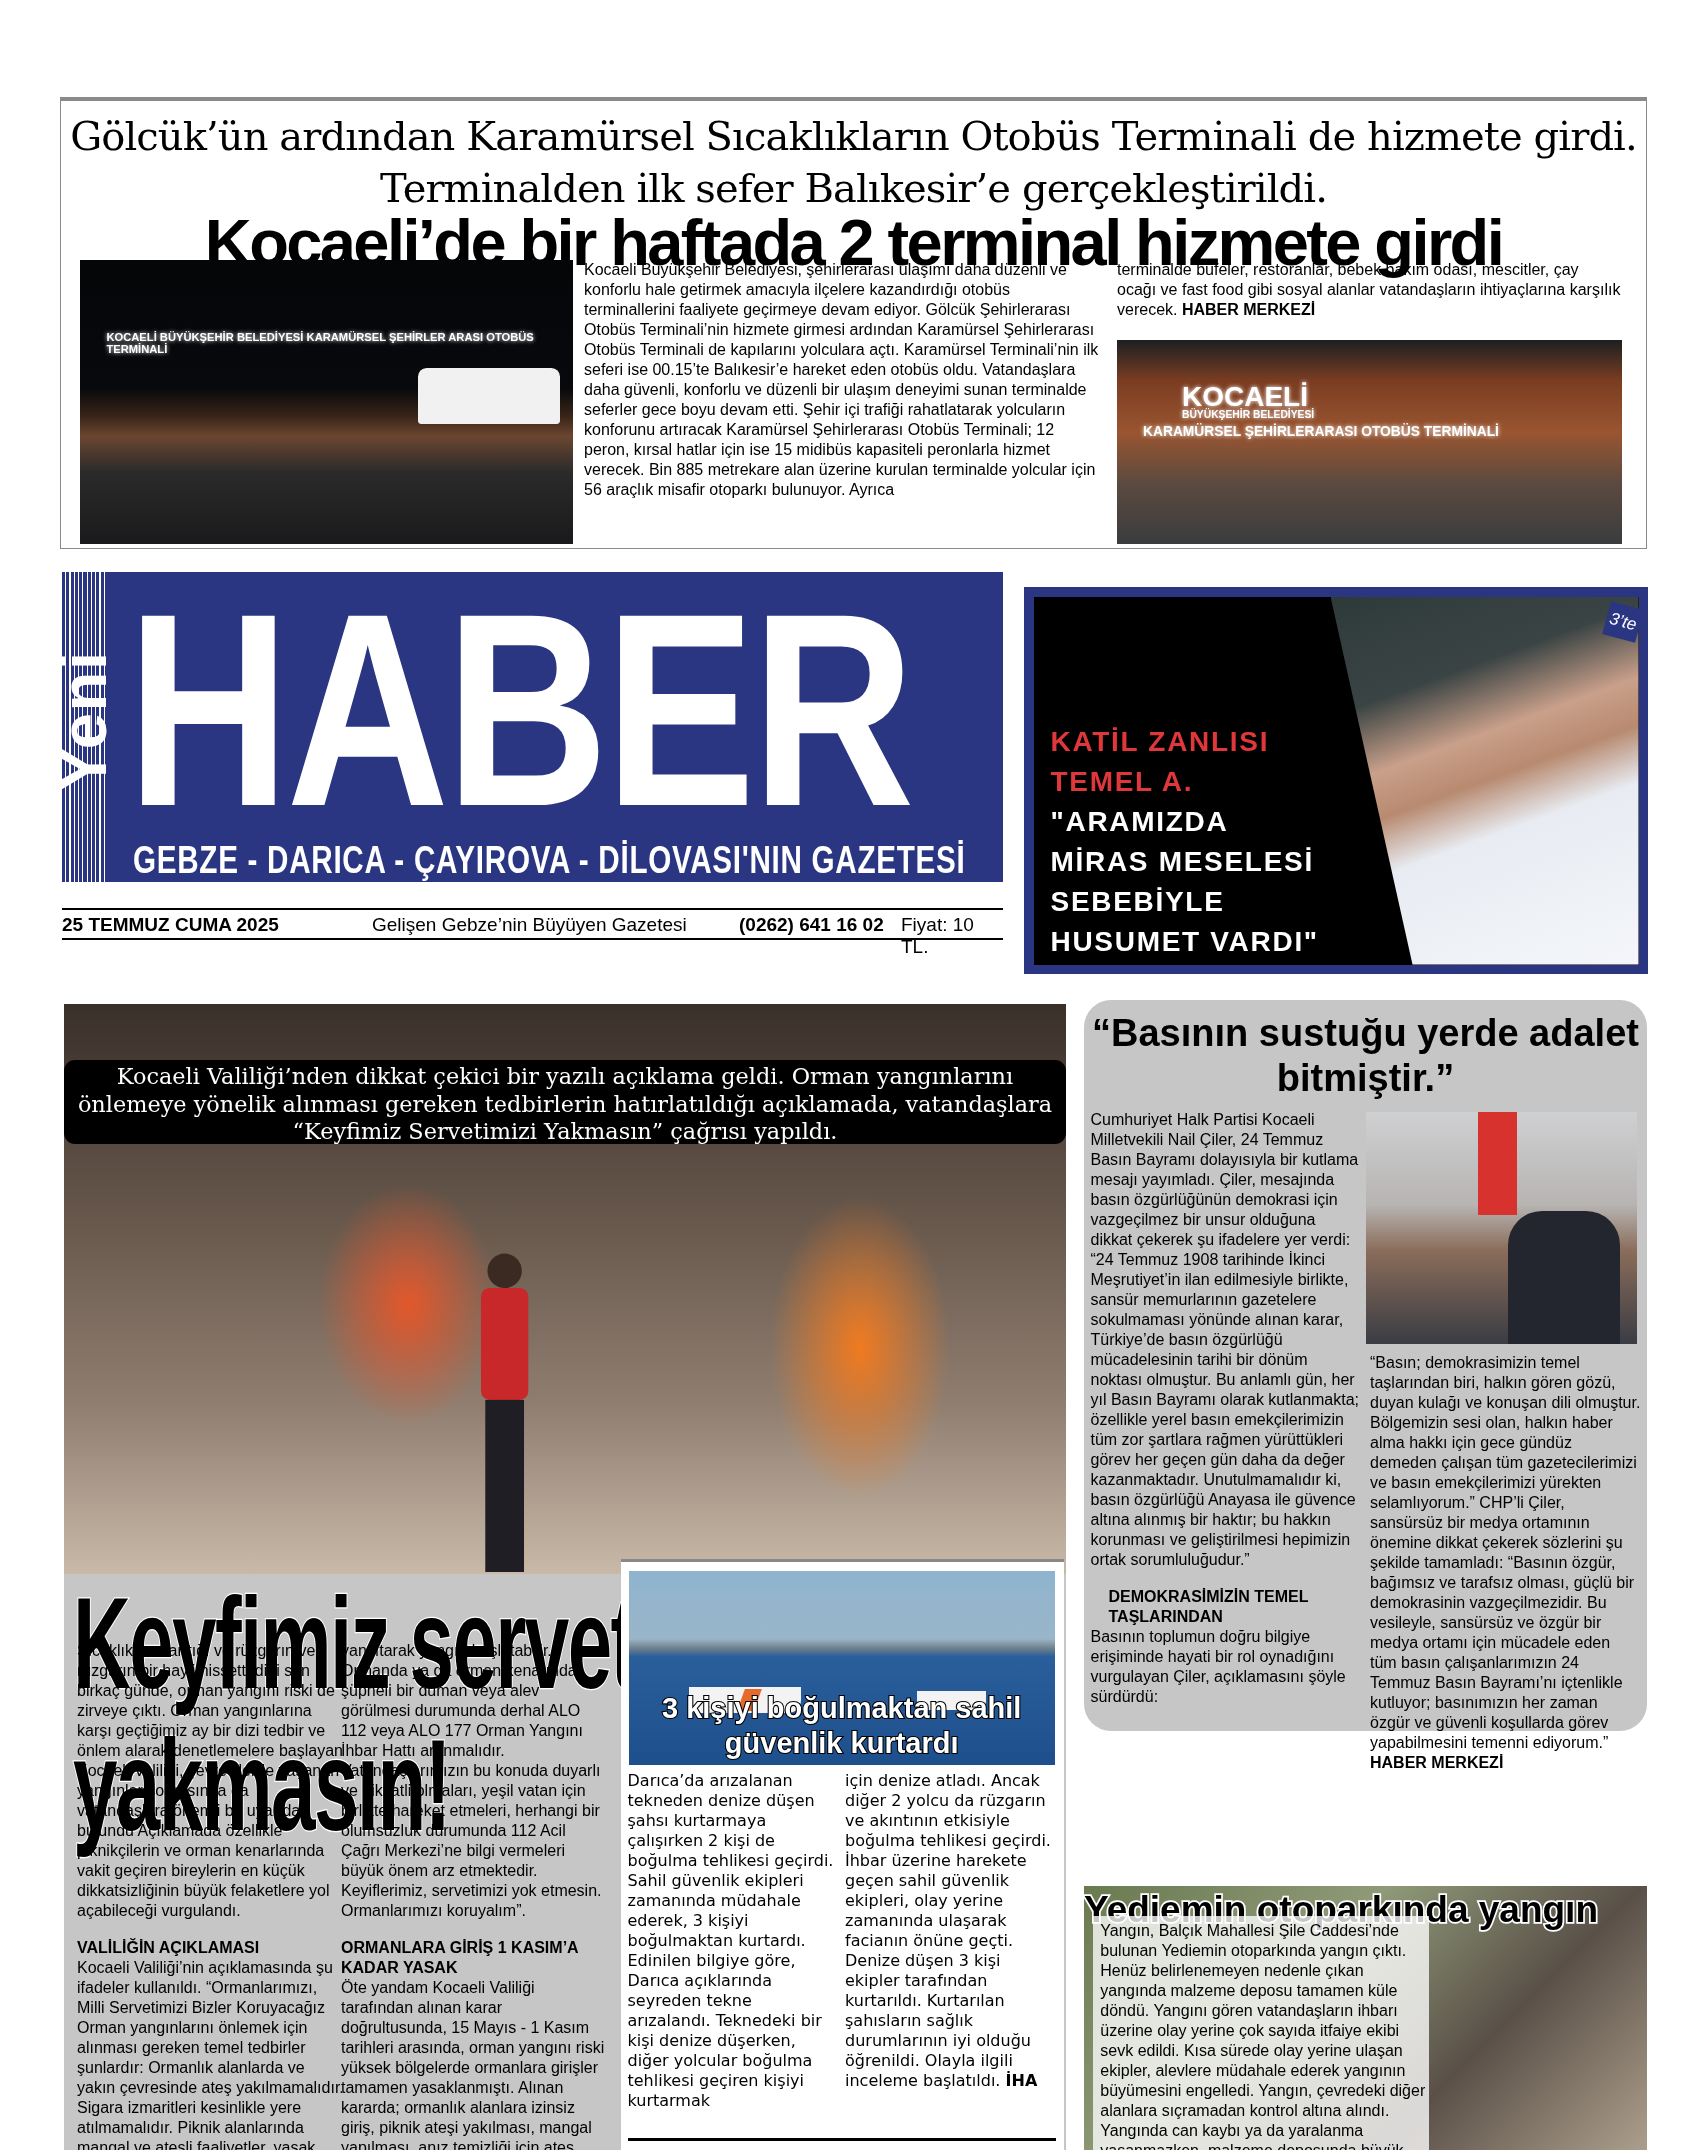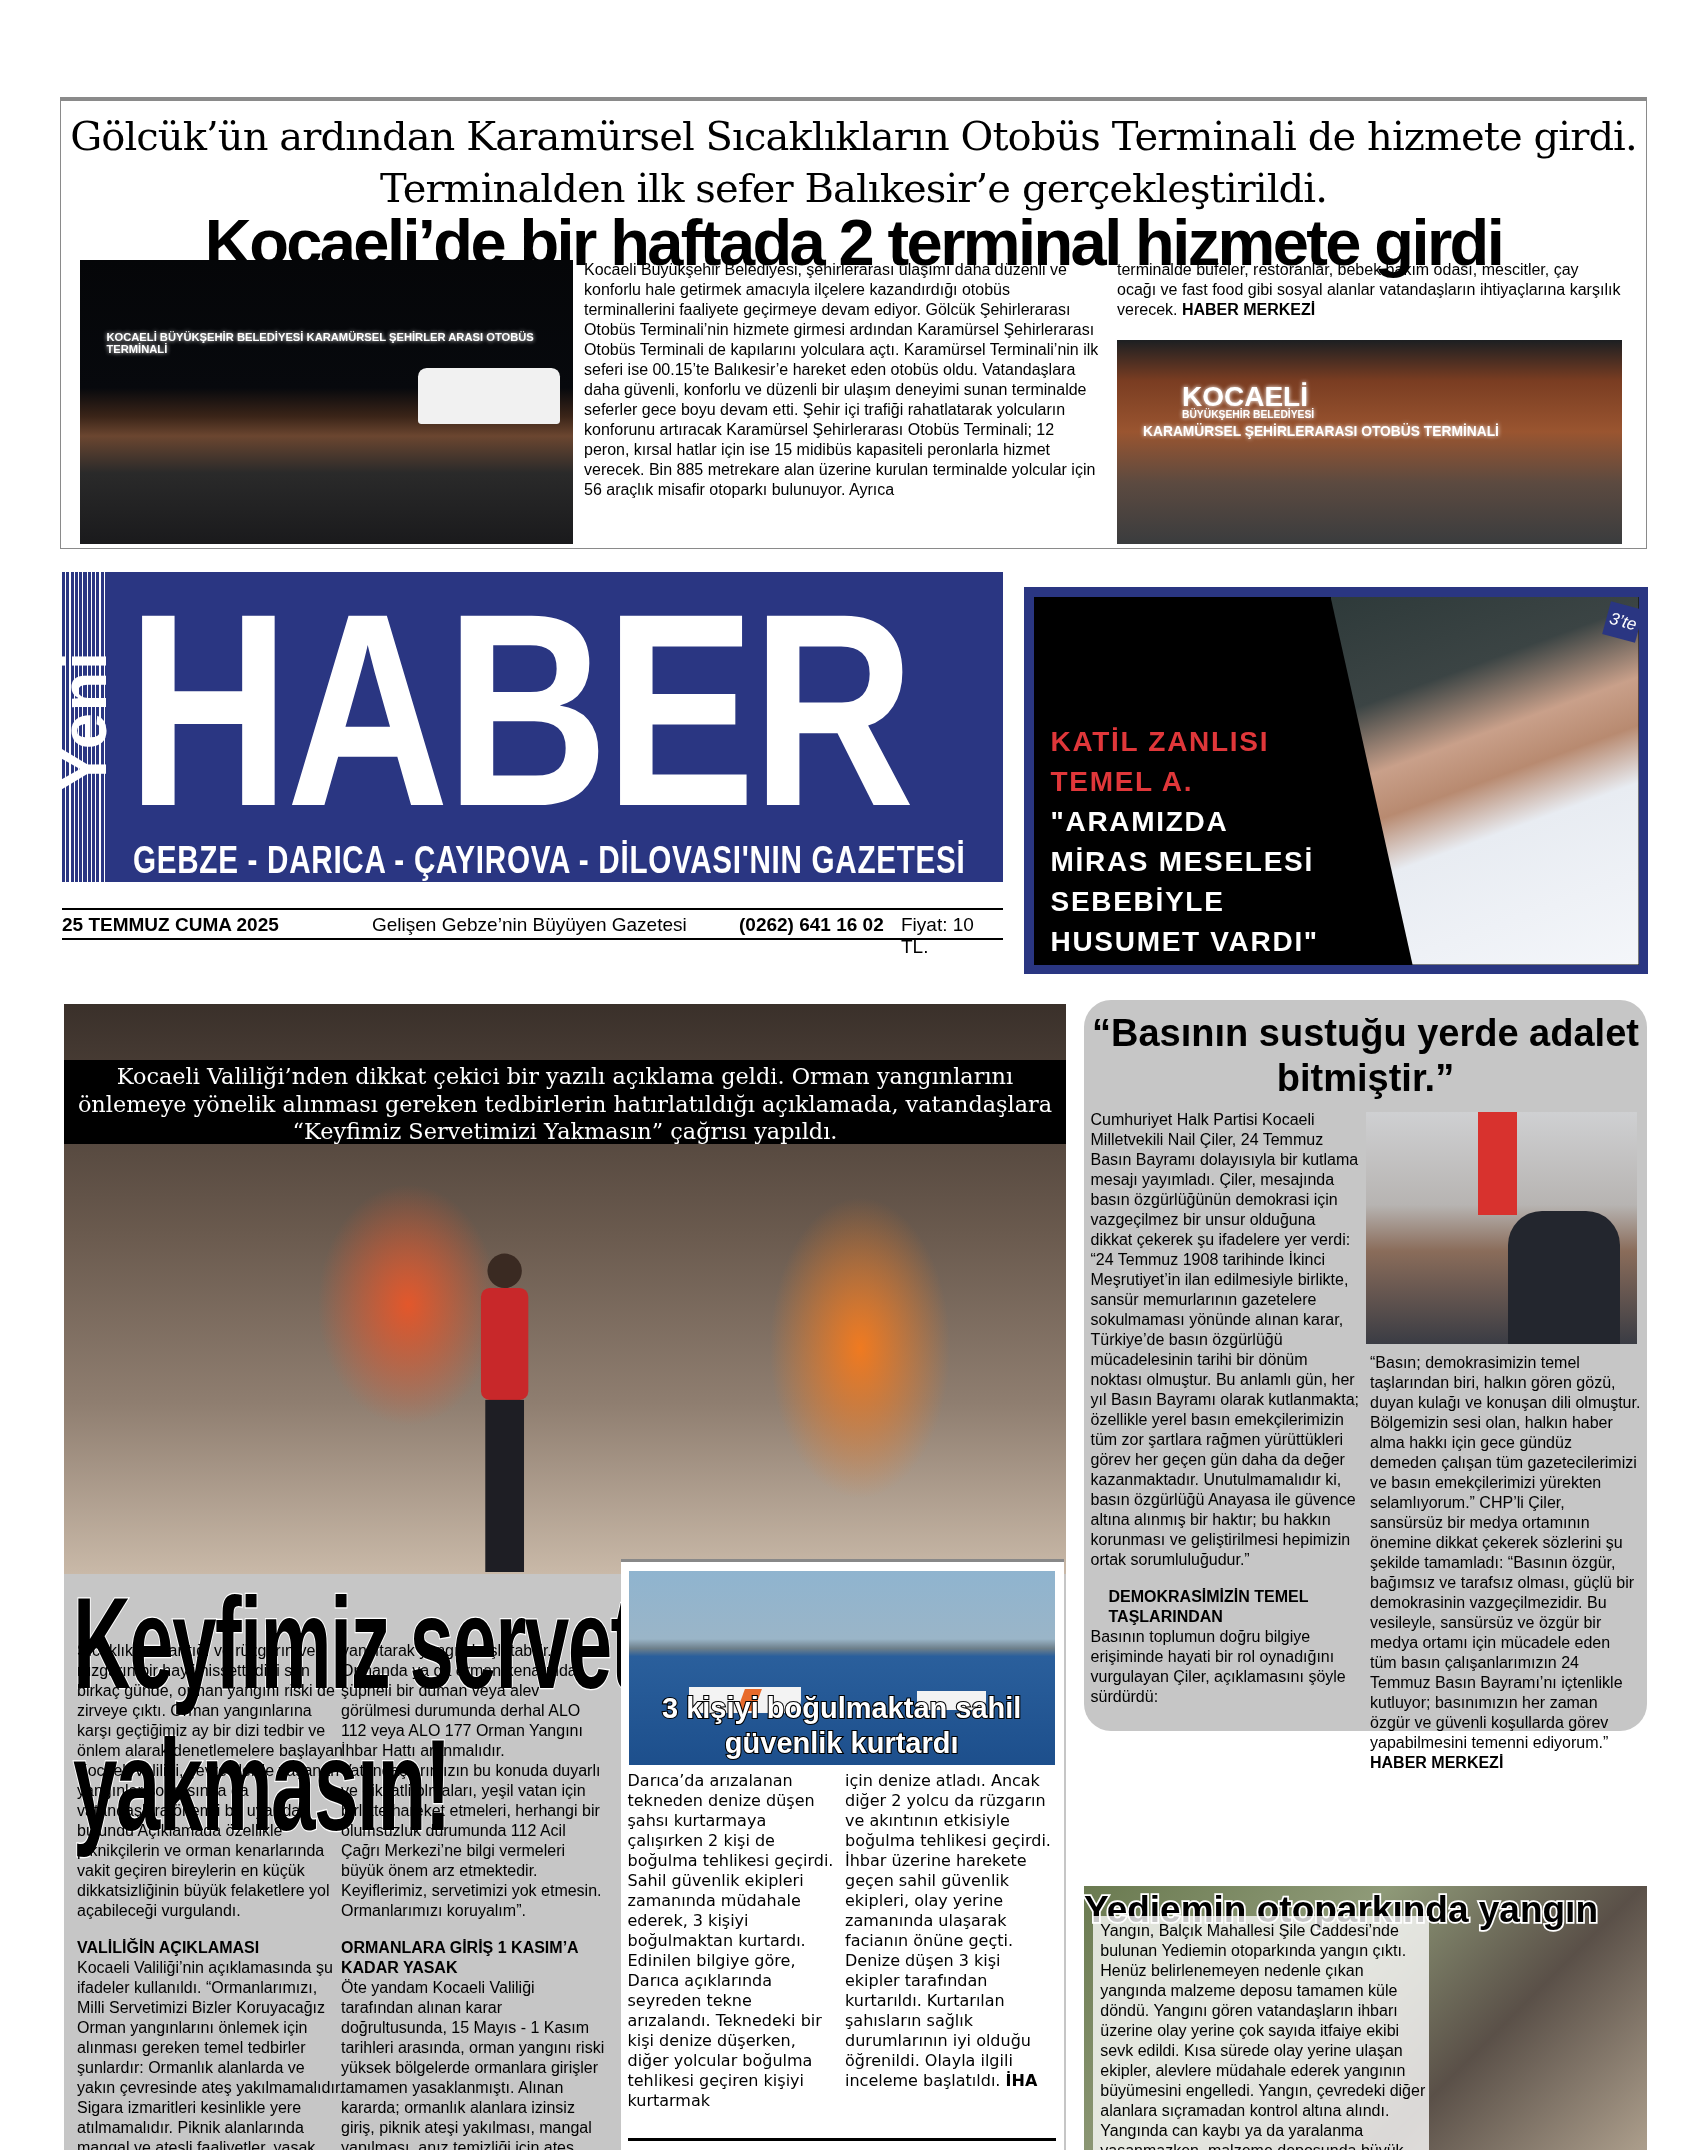--- a/index.html
+++ b/index.html
@@ -38,21 +38,21 @@
   #promo-text .red{color:#e0373a;}
   #promo-text .white{color:#fff;}
   #promo-badge{left:572px;top:8.6px;width:34px;height:34px;background:#2a3682;color:#fff;font-size:17px;line-height:34px;text-align:center;transform:rotate(15deg);font-style:italic;}
 
   
   #fire{left:64px;top:1004px;width:1002px;height:1733px;background:#c6c6c6;}
   #fire-photo{left:0;top:0;width:1002px;height:570px;background:
      radial-gradient(ellipse 129px 172px at 344px 301px,#e3572b 0%,rgba(227,87,43,0) 70%),
      radial-gradient(ellipse 129px 215px at 796px 344px,#f07a20 0%,rgba(240,122,32,0) 70%),
      linear-gradient(180deg,#3a302a 0%,#6a5a4e 40%,#8f7e70 70%,#c9b9a8 100%);}
-  #fire-caption{left:0;top:56px;width:1002px;height:84px;background:#000;color:#fff;text-align:center;font-size:22.4px;line-height:27.5px;padding-top:3.4px;}
+  #fire-caption{left:0;top:56px;width:1002px;height:84px;background:#000;color:#fff;text-align:center;font-size:22.4px;line-height:27.5px;padding-top:3.4px;border-radius:11px;}
   #fire-person{left:404px;top:241px;width:69px;height:327px;}
   #fire-headline{left:8.6px;top:568px;width:989px;font-weight:900;font-size:129px;line-height:142px;letter-spacing:-2.6px;-webkit-text-stroke:2.6px #fff;paint-order:stroke fill;transform:scaleX(0.62);transform-origin:0 0;white-space:nowrap;}
   #fire-col1{left:13px;top:637px;width:267px;}
   #fire-col2{left:277px;top:637px;width:267px;}
 
   
   #cg-box{left:557px;top:555px;width:443px;height:1181px;background:#fff;border-top:3.4px solid #888;}
   #cg-photo{left:7.7px;top:8.6px;width:426px;height:194px;background:linear-gradient(180deg,#8fb4cf 0%,#9ab5c8 35%,#6d7f8a 40%,#2a5f9c 44%,#1d4f8c 100%);}
   #cg-title{left:7.7px;top:129px;width:426px;text-align:center;color:#fff;font-weight:900;font-size:29px;line-height:35px;-webkit-text-stroke:2.2px #000;paint-order:stroke fill;}
   #cg-col1{left:6.5px;top:209px;width:211px;}

